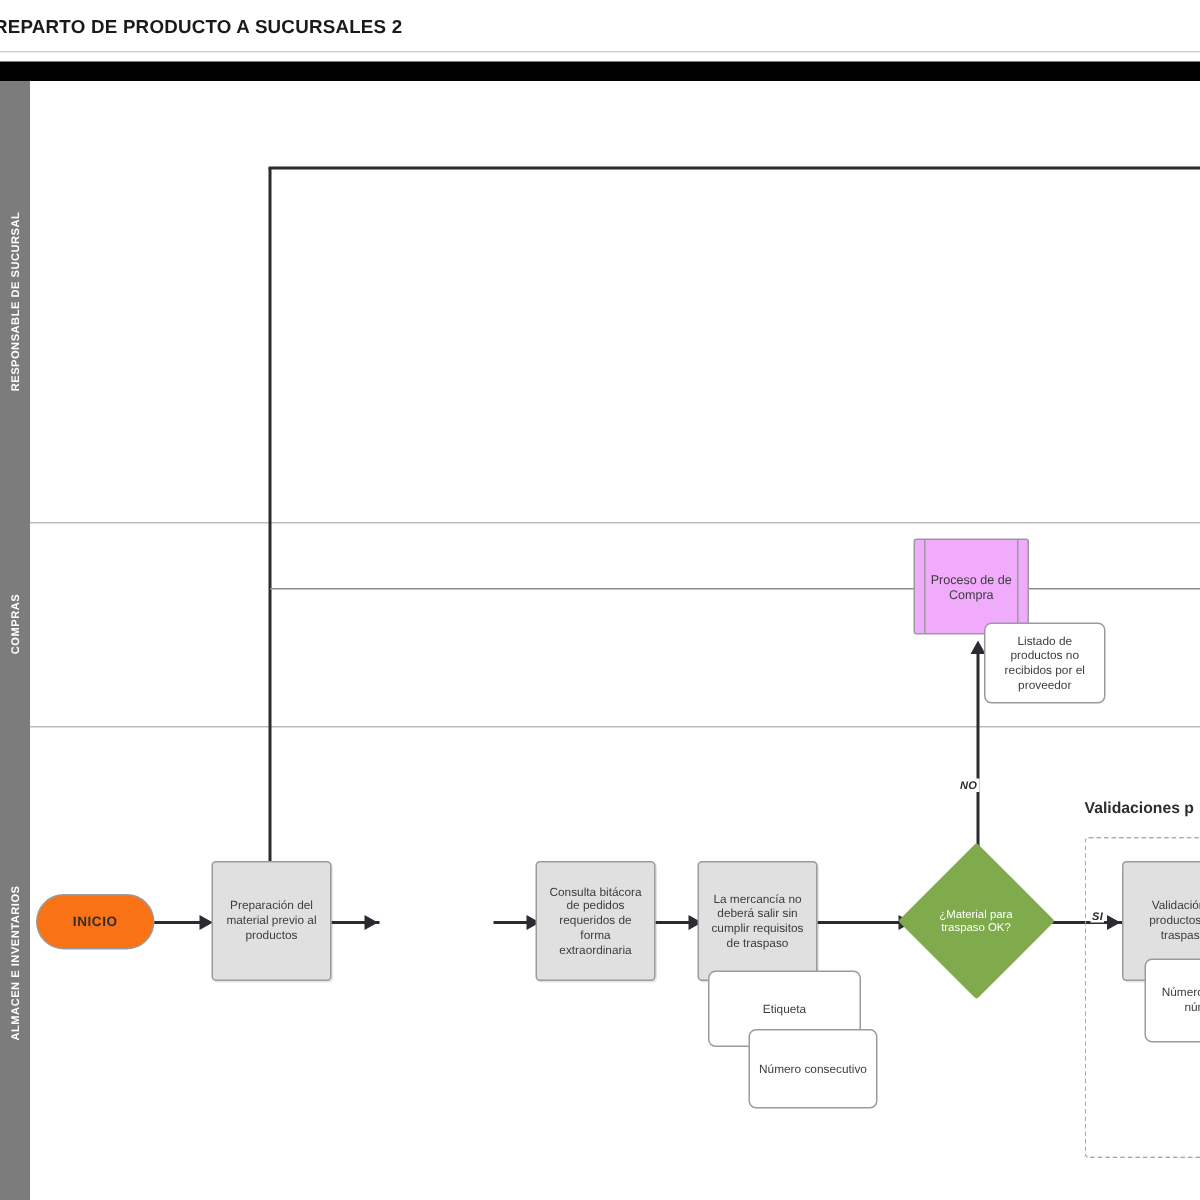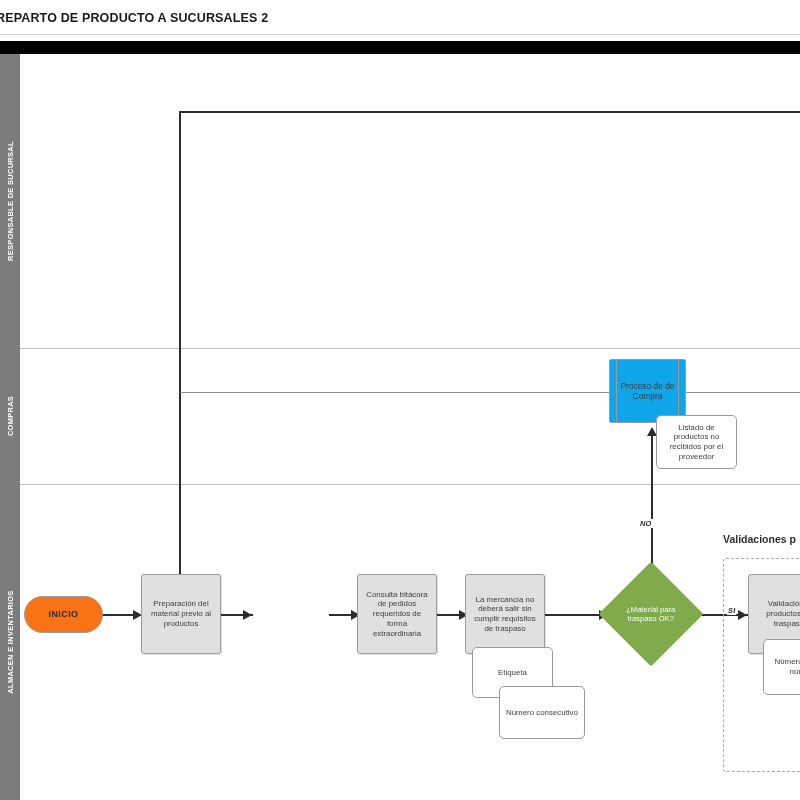--- a/index.html
+++ b/index.html
@@ -115,21 +115,21 @@
   }
   .note {
     background: #ffffff;
     border: 1px solid #9b9b9b;
     border-radius: 5px;
     font-size: 7.9px;
     padding: 2px 5px;
     color: #3d3d3d;
   }
   .subprocess {
-    background: #0ea5e9;
+    background: #f0abfc;
     border: 1px solid #9b9b9b;
     border-radius: 2px;
     font-size: 8.4px;
     color: #3d3d3d;
     padding: 2px 10px;
     align-items: center;
   }
   .subprocess::before,
   .subprocess::after {
     content: "";
@@ -305,20 +305,20 @@
   </div>
 
   <div class="node process" style="left:748px; top:520px; width:82px; height:80px;">
     <span>Validación d productos pa traspaso</span>
   </div>
 
   <div class="node note" style="left:763px; top:585px; width:80px; height:56px;">
     <span>Número d de tra número</span>
   </div>
 
-  <div class="node note" style="left:472px; top:593px; width:81px; height:51px;">
+  <div class="node note" style="left:472px; top:593px; width:102px; height:51px;">
     <span>Etiqueta</span>
   </div>
   <div class="node note" style="left:499px; top:632px; width:86px; height:53px;">
     <span>Número consecutivo</span>
   </div>
 
 </div>
 
 </body></html>

